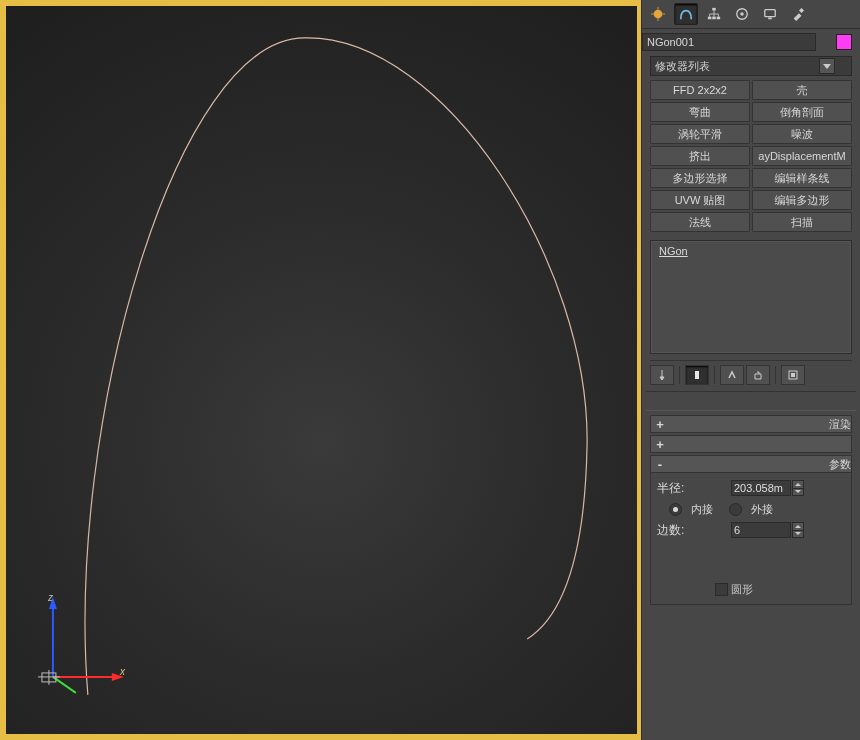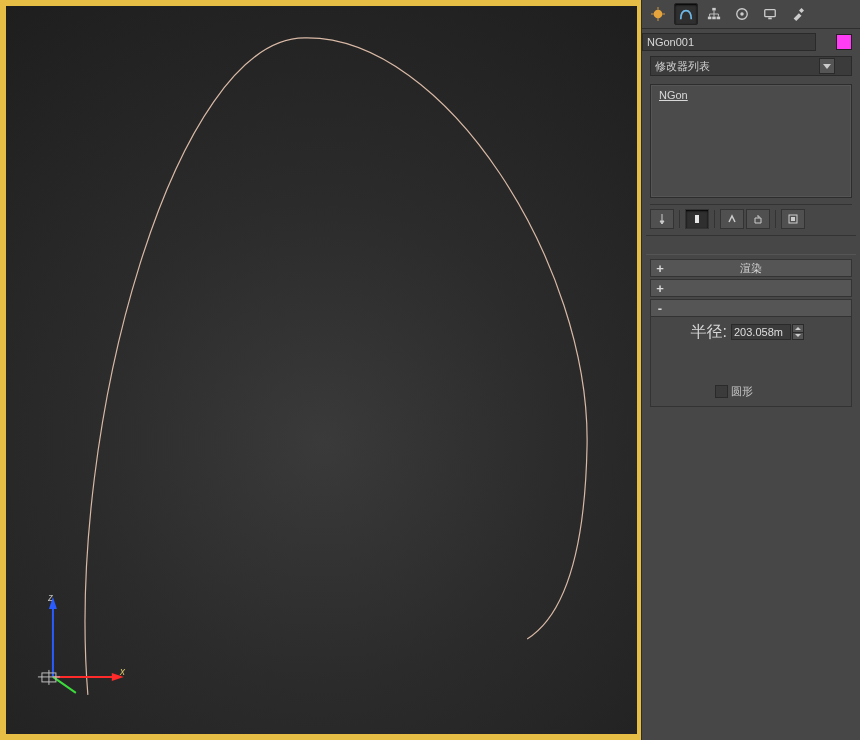--- a/index.html
+++ b/index.html
@@ -34,24 +34,24 @@
   #stkbar{height:20px;margin:2px 8px 6px 8px;display:flex;align-items:center;gap:2px;border-top:1px solid #333;padding-top:4px;}
   .sbtn{width:22px;height:18px;background:#505050;border:1px solid #333;display:flex;align-items:center;justify-content:center;color:#ddd;cursor:pointer;}
   .sbtn.active{background:#2f2f2f;box-shadow:inset 0 1px 2px #000;}
   .sbtn svg{width:12px;height:12px;}
   #stkbar .vline{width:1px;height:18px;background:#333;margin:0 3px;}
   
   #rollouts{flex:1;background:#474747;padding:2px 4px;overflow:hidden;}
   .roll{margin:2px 4px;}
   .roll-h{height:16px;background:#555;border:1px solid #333;display:flex;align-items:center;position:relative;color:#d8d8d8;cursor:pointer;}
   .roll-h .pm{position:absolute;left:4px;width:10px;text-align:center;font-weight:bold;font-size:13px;}
-  .roll-h .ttl{flex:1;text-align:center;font-size:11px;}
+  .roll-h .ttl{flex:1;text-align:right;font-size:11px;}
   .roll-body{border:1px solid #333;border-top:none;background:#474747;padding:4px 6px;}
   .prow{display:flex;align-items:center;height:20px;margin:1px 0;}
-  .prow .lbl{width:70px;text-align:right;padding-right:4px;color:#d8d8d8;font-size:16px;}
+  .prow .lbl{width:70px;text-align:left;padding-right:4px;color:#d8d8d8;font-size:12px;}
   .spinner{display:flex;height:16px;justify-content:center;}
   .spinner input{width:54px;height:14px;background:#3b3b3b;border:1px solid #2a2a2a;color:#dedede;font-size:11px;padding:0 2px;text-align:left;}
   .spinbtns{width:12px;display:flex;flex-direction:column;margin-left:1px;}
   .spinbtns div{flex:1;background:#555;border:1px solid #2a2a2a;display:flex;align-items:center;justify-content:center;cursor:pointer;}
   .spinbtns div:first-child{border-bottom:none;}
   .spinbtns div:after{content:"";border-left:3px solid transparent;border-right:3px solid transparent;}
   .spinbtns .up:after{border-bottom:3px solid #ccc;}
   .spinbtns .dn:after{border-top:3px solid #ccc;}
   .radio{width:11px;height:11px;border-radius:50%;border:1px solid #2a2a2a;background:#3b3b3b;margin-right:3px;display:inline-flex;align-items:center;justify-content:center;}
   .radio.checked:after{content:"";width:5px;height:5px;border-radius:50%;background:#d8d8d8;}
@@ -141,20 +141,36 @@
     <div id="namebar">
       <input type="text" value="NGon001" style="">
       <div id="colorswatch" style="background: rgb(255, 61, 244);"></div>
     </div>
 
     <div class="dd">
       <span>修改器列表</span>
       <div class="dd-arrow"></div>
     </div>
 
+    <div id="mods">
+      <div class="mbtn">FFD 2x2x2</div>
+      <div class="mbtn">壳</div>
+      <div class="mbtn">弯曲</div>
+      <div class="mbtn">倒角剖面</div>
+      <div class="mbtn">涡轮平滑</div>
+      <div class="mbtn">噪波</div>
+      <div class="mbtn">挤出</div>
+      <div class="mbtn">ayDisplacementM</div>
+      <div class="mbtn">多边形选择</div>
+      <div class="mbtn">编辑样条线</div>
+      <div class="mbtn">UVW 贴图</div>
+      <div class="mbtn">编辑多边形</div>
+      <div class="mbtn">法线</div>
+      <div class="mbtn">扫描</div>
+    </div>
 
     <div id="stack">
       <div class="item">NGon</div>
     </div>
 
     <div id="stkbar">
       <div class="sbtn">
           <svg viewBox="0 0 12 12">
             <path d="M6 1 L6 8 M4 8 L8 8 L6 11 Z" stroke="#ccc" fill="#ccc"></path>
           </svg>
@@ -198,35 +214,54 @@
 
       <div class="roll">
         <div class="roll-h">
           <span class="pm">+</span>
         </div>
       </div>
 
       <div class="roll">
         <div class="roll-h">
           <span class="pm">-</span>
+          <span class="ttl">参数</span>
         </div>
         <div class="roll-body">
 
           <div class="prow">
             <span class="lbl">半径:</span>
             <div class="spinner">
               <input type="text" value="203.058m" style="">
               <div class="spinbtns">
                 <div class="up"></div>
                 <div class="dn"></div>
               </div>
             </div>
           </div>
 
-
+          <div class="prow">
+            <div class="radios">
+              <span class="radio checked"></span>
+              <span class="rlabel">内接</span>
+              <span class="radio"></span>
+              <span class="rlabel">外接</span>
+            </div>
+          </div>
+
+          <div class="prow">
+            <span class="lbl">边数:</span>
+            <div class="spinner">
+              <input type="text" value="6" style="">
+              <div class="spinbtns">
+                <div class="up"></div>
+                <div class="dn"></div>
+              </div>
+            </div>
+          </div>
 
 
           <div class="prow" style="padding-left:58px;margin-top:39px;">
             <span class="chk"></span>
             <span>圆形</span>
           </div>
 
         </div>
       </div>
 

